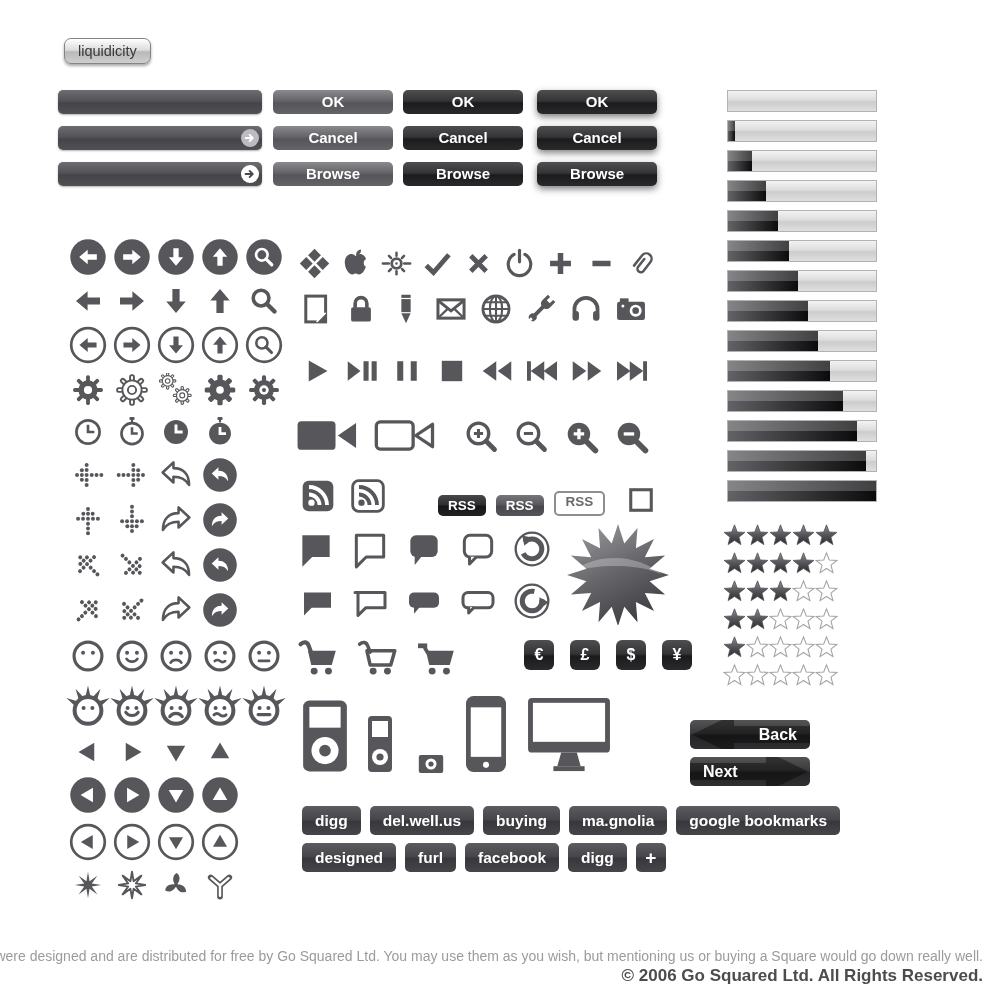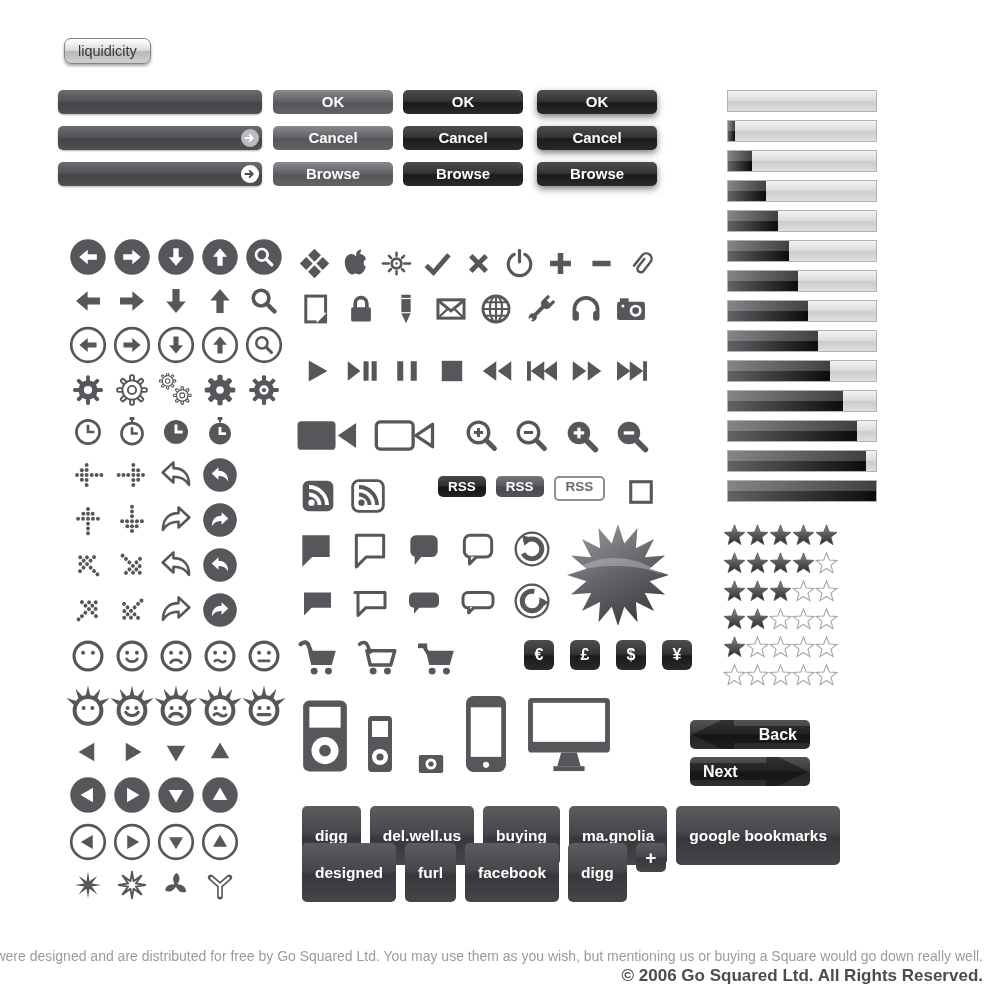--- a/index.html
+++ b/index.html
@@ -29,21 +29,21 @@
   .pstack{position:absolute;left:727px;top:90px;}
   .ptrack{position:relative;width:148px;height:20px;border:1px solid #b2b2b2;margin-bottom:8px;
           background:linear-gradient(180deg,#f3f3f3,#dcdcdc 46%,#cccccc 54%,#dfdfdf);}
   .pfill{position:absolute;left:0;top:0;bottom:0;background:linear-gradient(90deg,#636367,#0b0b0d);}
   .pfill::after{content:"";position:absolute;left:0;top:0;right:0;height:50%;
           background:rgba(255,255,255,.22);}
   
   .lgrid{position:absolute;left:66px;top:238px;}
   .lrow{display:flex;margin-bottom:9px;}
   .cell{flex:none;width:44px;display:flex;align-items:center;justify-content:center;line-height:0;}
-  .mrow{position:absolute;display:flex;align-items:flex-start;line-height:0;}
+  .mrow{position:absolute;display:flex;align-items:flex-end;line-height:0;}
   
   .pill{height:21px;padding:0 10px;border-radius:5px;font-weight:bold;font-size:13.5px;
         line-height:21px;color:#fff;}
   .pill.p-dark{background:linear-gradient(180deg,#48484a,#2e2e30 46%,#151517 54%,#232325);}
   .pill.p-medium{background:linear-gradient(180deg,#77777b,#59595d 46%,#48484c 54%,#55555a);}
   .pill.p-outline{background:#fff;border:2px solid #8e8e92;color:#6a6a6e;line-height:17px;}
   
   .cur{width:30px;height:30px;border-radius:6px;margin-right:16px;color:#fff;font-weight:bold;
        font-size:16px;display:flex;align-items:center;justify-content:center;
        background:linear-gradient(180deg,#4e4e50,#343436 46%,#1b1b1d 54%,#2a2a2c);}
@@ -54,21 +54,21 @@
   .navs{position:absolute;left:690px;top:720px;}
   .nav{position:relative;width:120px;height:29px;border-radius:5px;margin-bottom:8px;
        overflow:hidden;color:#fff;font-weight:bold;font-size:16px;
        background:linear-gradient(180deg,#545456,#3a3a3c 46%,#242426 54%,#303032);
        display:flex;align-items:center;}
   .nav svg{position:absolute;left:0;top:0;}
   .nav span{position:relative;z-index:2;padding:0 13px;}
   .nav.back{justify-content:flex-end;}
   
   .socrow{position:absolute;display:flex;}
-  .soc{height:29px;padding:15px 13px;margin-right:9px;border-radius:5px;color:#fff;font-weight:bold;
+  .soc{height:29px;padding:0 13px;margin-right:9px;border-radius:5px;color:#fff;font-weight:bold;
        font-size:15.5px;line-height:29px;
        background:linear-gradient(180deg,#5c5c60,#47474b 46%,#38383c 54%,#46464a);}
   .soc.plus{padding:0;width:30px;text-align:center;font-size:19px;}
   
   .f1{position:absolute;right:17px;top:948px;font-size:14px;color:#9b9b9b;white-space:nowrap;}
   .f2{position:absolute;right:17px;top:966px;font-size:17px;font-weight:bold;color:#4c4c50;}
 </style>
 </head>
 <body>
 

